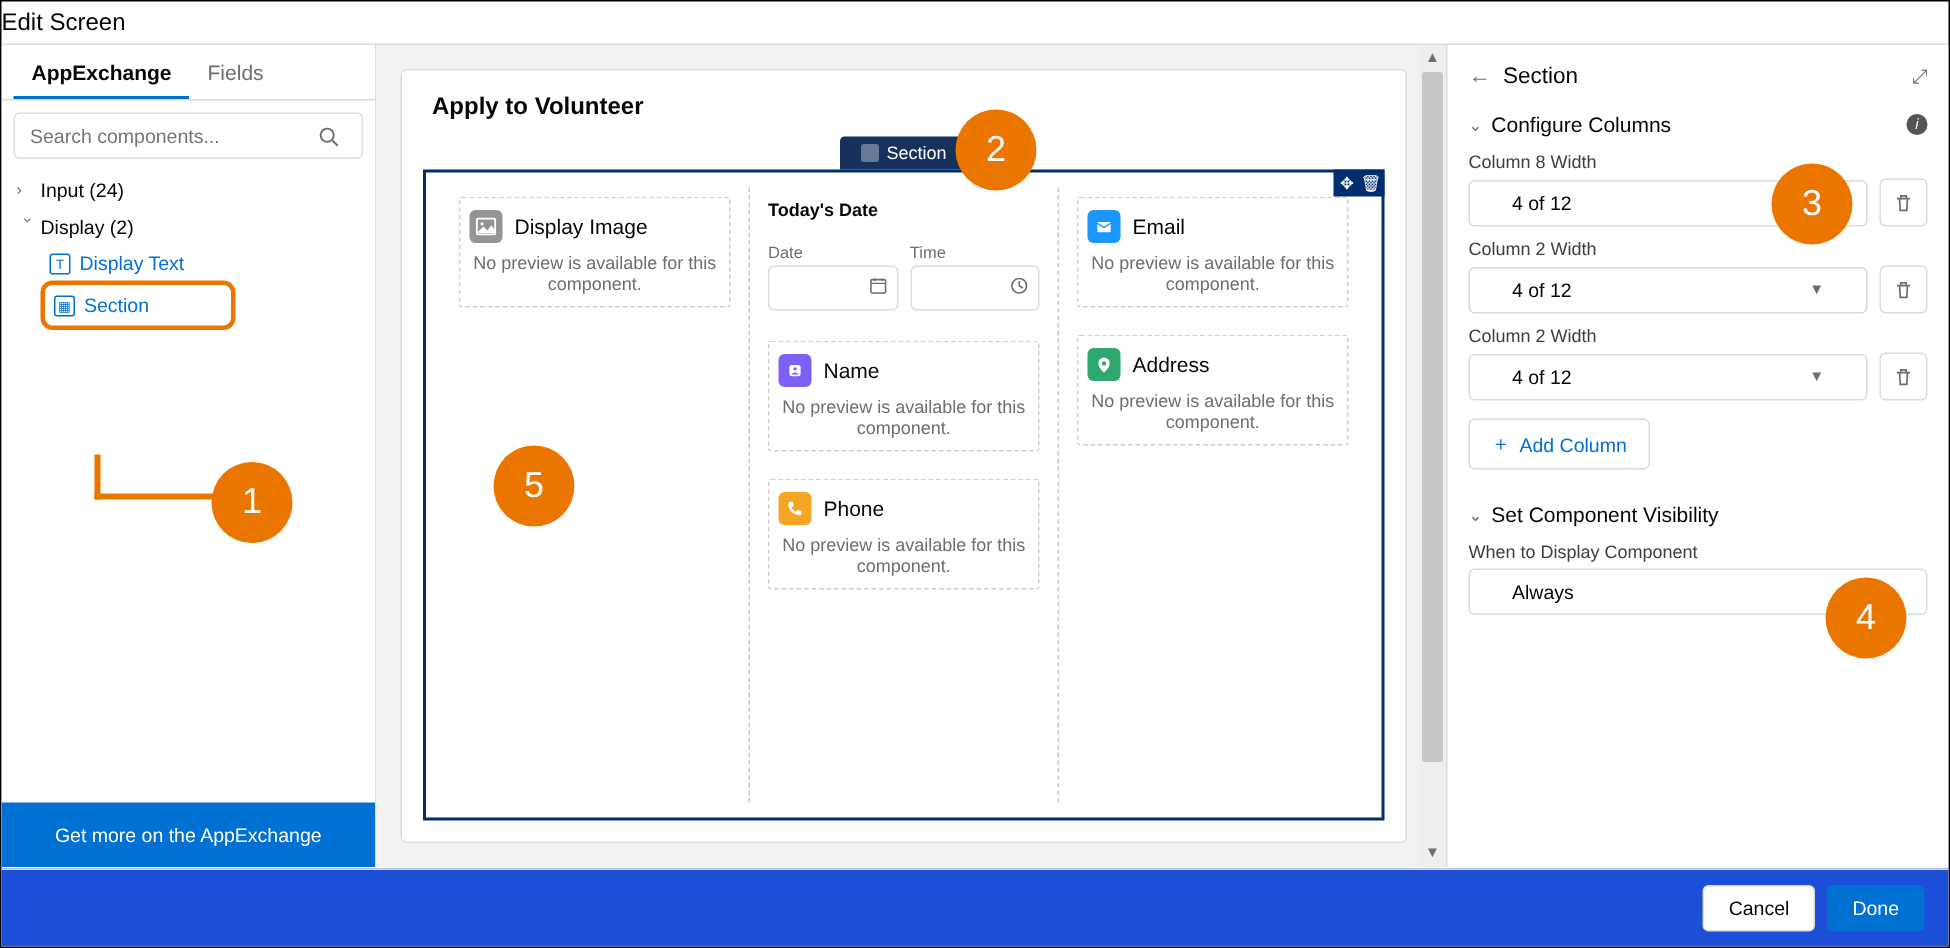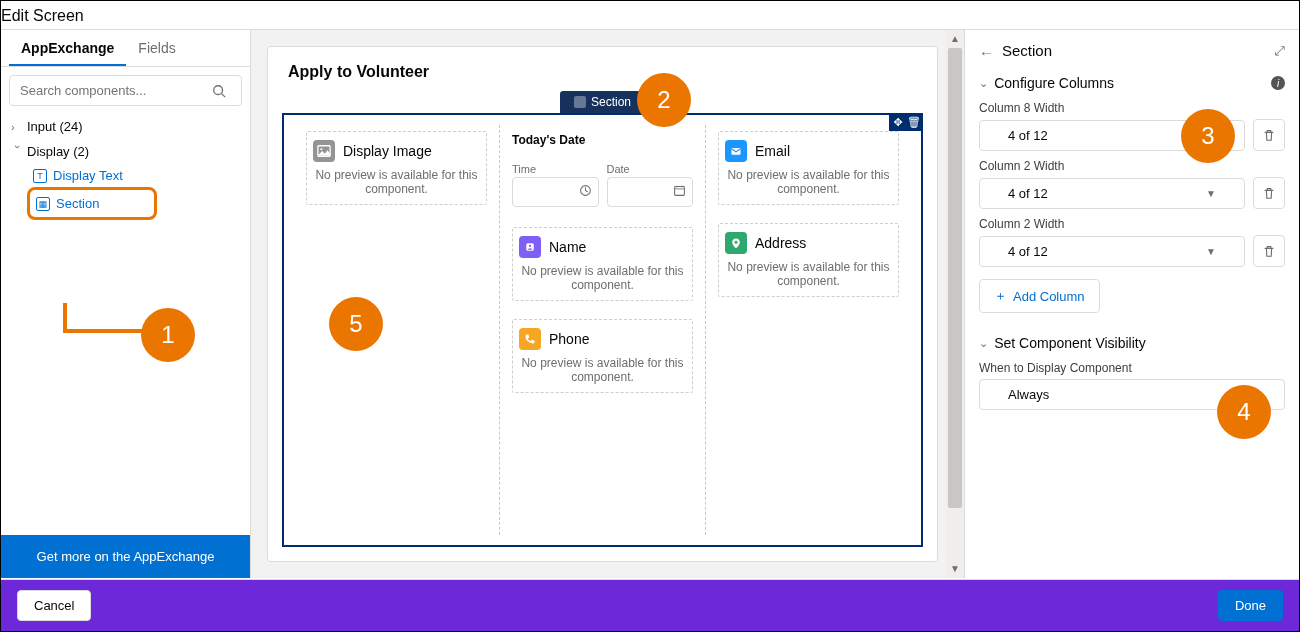--- a/index.html
+++ b/index.html
@@ -67,21 +67,21 @@
   .accordion { display: flex; align-items: center; font-size: 14px; margin-bottom: 10px; cursor: pointer; }
   .accordion .chv { margin-right: 6px; font-size: 11px; color: #706e6b; }
   .info-dot { width: 14px; height: 14px; border-radius: 50%; background: #555; color: #fff; font-size: 10px; display: inline-flex; align-items: center; justify-content: center; font-style: italic; }
   .field-label { font-size: 12px; color: #3e3e3c; margin: 8px 0 4px; }
   .row-flex { display: flex; gap: 8px; align-items: center; }
   .select { flex: 1; border: 1px solid #dddbda; border-radius: 4px; padding: 7px 28px; display: flex; align-items: center; justify-content: space-between; background: #fff; cursor: pointer; }
   .select .arrow { font-size: 10px; color: #706e6b; }
   .del { width: 32px; height: 32px; border: 1px solid #dddbda; border-radius: 4px; display: inline-flex; align-items: center; justify-content: center; color: #706e6b; cursor: pointer; }
   .add-col { display: inline-flex; align-items: center; gap: 6px; border: 1px solid #dddbda; border-radius: 4px; color: #0070d2; padding: 7px 14px; margin-top: 12px; cursor: pointer; }
   .right-section { margin-bottom: 22px; }
-  .modal-footer { position: absolute; bottom: 0; left: 0; right: 0; background: #6d28d9; border-top: 1px solid #dddbda; padding: 10px 16px; display: flex; justify-content: space-between; gap: 8px; }
+  .modal-footer { position: absolute; bottom: 0; left: 0; right: 0; background: #1d4ed8; border-top: 1px solid #dddbda; padding: 10px 16px; display: flex; justify-content: flex-end; gap: 8px; }
   .callout { position: absolute; width: 54px; height: 54px; border-radius: 50%; background: #ea7600; color: #fff; font-size: 24px; display: flex; align-items: center; justify-content: center; z-index: 50; pointer-events: none; }
   .callout-connector { position: absolute; background: #ea7600; z-index: 49; }
   svg.icon { width: 14px; height: 14px; }
 </style>
 </head>
 <body>
 
 <div class="modal-title">Edit Screen</div>
 
 <div class="main">
@@ -157,40 +157,40 @@
                   <span class="comp-title">Display Image</span>
                 </div>
                 <div class="comp-sub">No preview is available for this component.</div>
               </div>
             </div>
 
             <div class="col">
               <div class="comp" style="border:none;padding:2px 0;">
                 <div style="font-size:12px;font-weight:700;margin-bottom:16px;">Today's Date</div>
                 <div class="dt-row">
-                  <div class="dt-field">
-                    <label>Time</label>
-                    <div class="box">
-                      <span><svg viewBox="0 0 16 16" width="13" height="13">
-                            <circle cx="8" cy="8" r="6" fill="none" stroke="#706e6b" stroke-width="1.3"></circle>
-                            <path d="M8 4 V8 L11 10" fill="none" stroke="#706e6b" stroke-width="1.3"></path>
-                          </svg></span>
-                    </div>
-                  </div>
                   <div class="dt-field">
                     <label>Date</label>
                     <div class="box">
                       <span><svg viewBox="0 0 16 16" width="13" height="13" fill="#706e6b">
                             <rect x="2" y="3" width="12" height="11" rx="1" fill="none" stroke="#706e6b" stroke-width="1.3"></rect>
                             <line x1="2" y1="6" x2="14" y2="6" stroke="#706e6b"></line>
                             <line x1="5" y1="2" x2="5" y2="4" stroke="#706e6b" stroke-width="1.3"></line>
                             <line x1="11" y1="2" x2="11" y2="4" stroke="#706e6b" stroke-width="1.3"></line>
                           </svg></span>
                     </div>
                   </div>
+                  <div class="dt-field">
+                    <label>Time</label>
+                    <div class="box">
+                      <span><svg viewBox="0 0 16 16" width="13" height="13">
+                            <circle cx="8" cy="8" r="6" fill="none" stroke="#706e6b" stroke-width="1.3"></circle>
+                            <path d="M8 4 V8 L11 10" fill="none" stroke="#706e6b" stroke-width="1.3"></path>
+                          </svg></span>
+                    </div>
+                  </div>
                 </div>
               </div>
               <div class="comp">
                 <div class="comp-head">
                   <span class="comp-icon purple-bg">
                     <svg viewBox="0 0 16 16" width="12" height="12" fill="#fff">
                         <rect x="3" y="3" width="10" height="10" rx="2" fill="#fff"></rect>
                         <circle cx="8" cy="6.5" r="1.5" fill="#7f5ff5"></circle>
                         <path d="M5 11 Q8 8.5 11 11 V11.5 H5 Z" fill="#7f5ff5"></path>
                       </svg>

